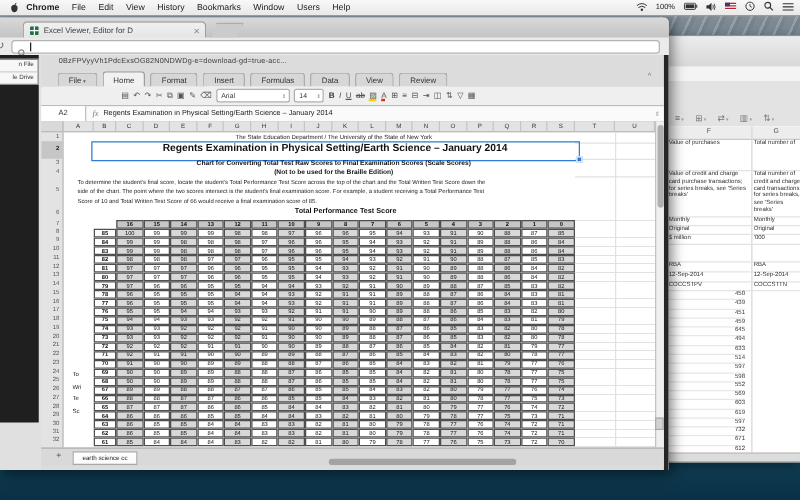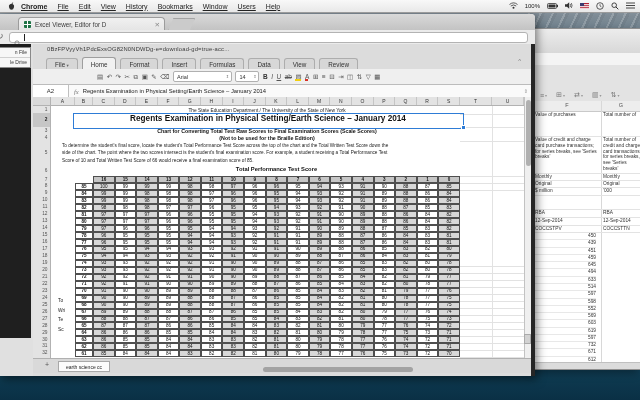--- a/index.html
+++ b/index.html
@@ -1,19 +1,19 @@
 <!DOCTYPE html>
 <html><head>
 <meta charset="utf-8">
 <style>
   html,body{margin:0;padding:0;background:#333;}
   #screen{position:relative;width:640px;height:400px;overflow:hidden;
     font-family:"Liberation Sans",sans-serif;
     background:linear-gradient(180deg,#98a2ac 0%,#7e8b95 4%,#5f7886 12%,#2e6077 55%,#1c5570 80%,#0e3a50 94%,#0a3045 100%);}
-  .abs{position:absolute;text-decoration:underline;}
+  .abs{position:absolute;}
   
   #menubar{left:0;top:0;width:640px;height:12px;background:linear-gradient(#f8f8f8,#e8e8e8);border-bottom:1px solid #9b9b9b;display:flex;align-items:center;font-size:7px;color:#222;z-index:50;}
   #menu-items{display:flex;gap:10px;margin-left:21px;}
   .mitem{white-space:nowrap;}
   .mitem.bold{font-weight:bold;}
   #menu-status{position:absolute;right:5px;top:0;height:12px;display:flex;align-items:center;gap:7px;}
   #apple{position:absolute;left:8px;top:2px;}
   
   #wallpaper-streaks{left:528px;top:12px;width:112px;height:17px;background:repeating-linear-gradient(115deg,rgba(255,255,255,.18) 0 2px,rgba(0,0,0,.05) 2px 5px,transparent 5px 11px);z-index:1;}
   

